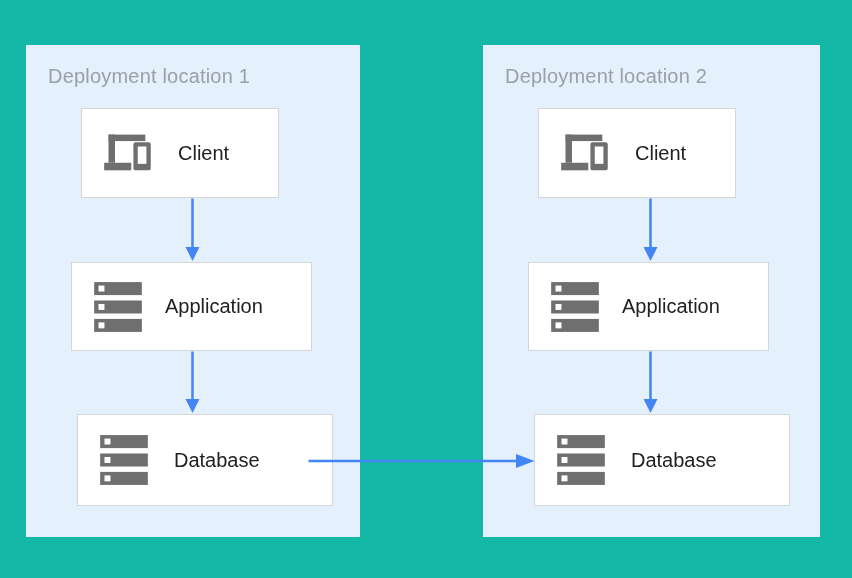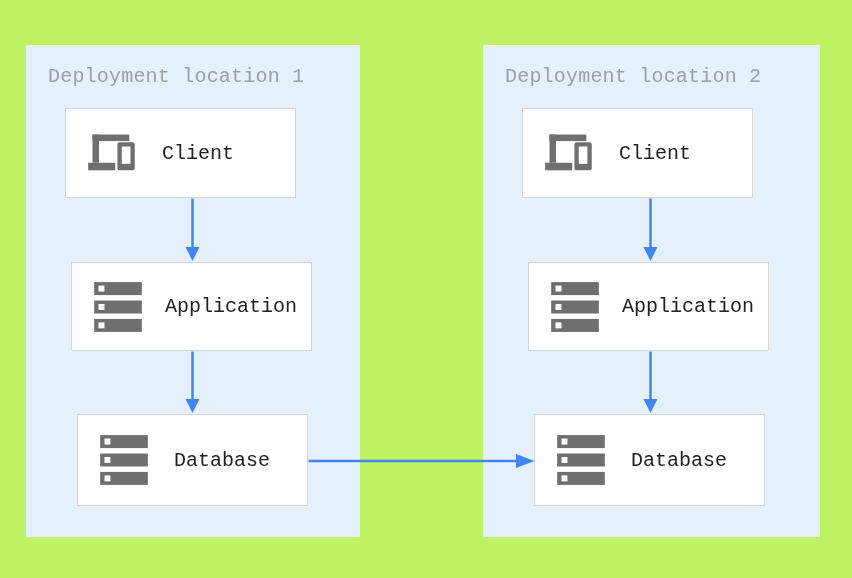--- a/index.html
+++ b/index.html
@@ -1,21 +1,21 @@
 <!DOCTYPE html>
 <html style="--container-bg: #E4F0FB; --node-bg: #FFFFFF; --node-border: #D6D6D6; --arrow: #4285F4; --icon-gray: #6F6F6F; --title-gray: #9AA0A6; --label-text: #212121;"><head>
 <meta charset="utf-8">
 <style>
   html, body { margin: 0; padding: 0; background: #ffffff; }
   .canvas {
     position: relative;
     width: 852px;
     height: 578px;
-    background: #bef264;
-    font-family: Liberation Mono, monospace;
+    background: #14b8a6;
+    font-family: Liberation Sans, sans-serif;
     overflow: hidden;
   }
   .location {
     position: absolute;
     top: 45px;
     height: 492px;
     background: var(--container-bg, #E4F0FB);
   }
   .location-1 { left: 26px;  width: 334px; }
   .location-2 { left: 483px; width: 337px; text-align: right; }
@@ -31,23 +31,23 @@
   .node {
     position: absolute;
     box-sizing: border-box;
     display: flex;
     align-items: center;
     gap: 24px;
     padding-left: 20px;
     background: var(--node-bg, #ffffff);
     border: 1px solid var(--node-border, #D6D6D6);
   }
-  .node-client      { left: 39px; top: 63px;  width: 231px; height: 90px; }
+  .node-client      { left: 55px; top: 63px;  width: 198px; height: 90px; }
   .node-application { left: 45px; top: 217px; width: 241px; height: 89px; gap: 21px; }
-  .node-database    { left: 51px; top: 369px; width: 231px; height: 92px; }
+  .node-database    { left: 51px; top: 369px; width: 256px; height: 92px; }
   .node-label {
     font-size: 20px;
     color: var(--label-text, #212121);
     white-space: nowrap;
   }
   .icon { flex: 0 0 auto; display: block; }
   .icon .ink   { fill: var(--icon-gray, #6F6F6F); }
   .icon .paper { fill: #ffffff; }
   .arrow-layer {
     position: absolute;

